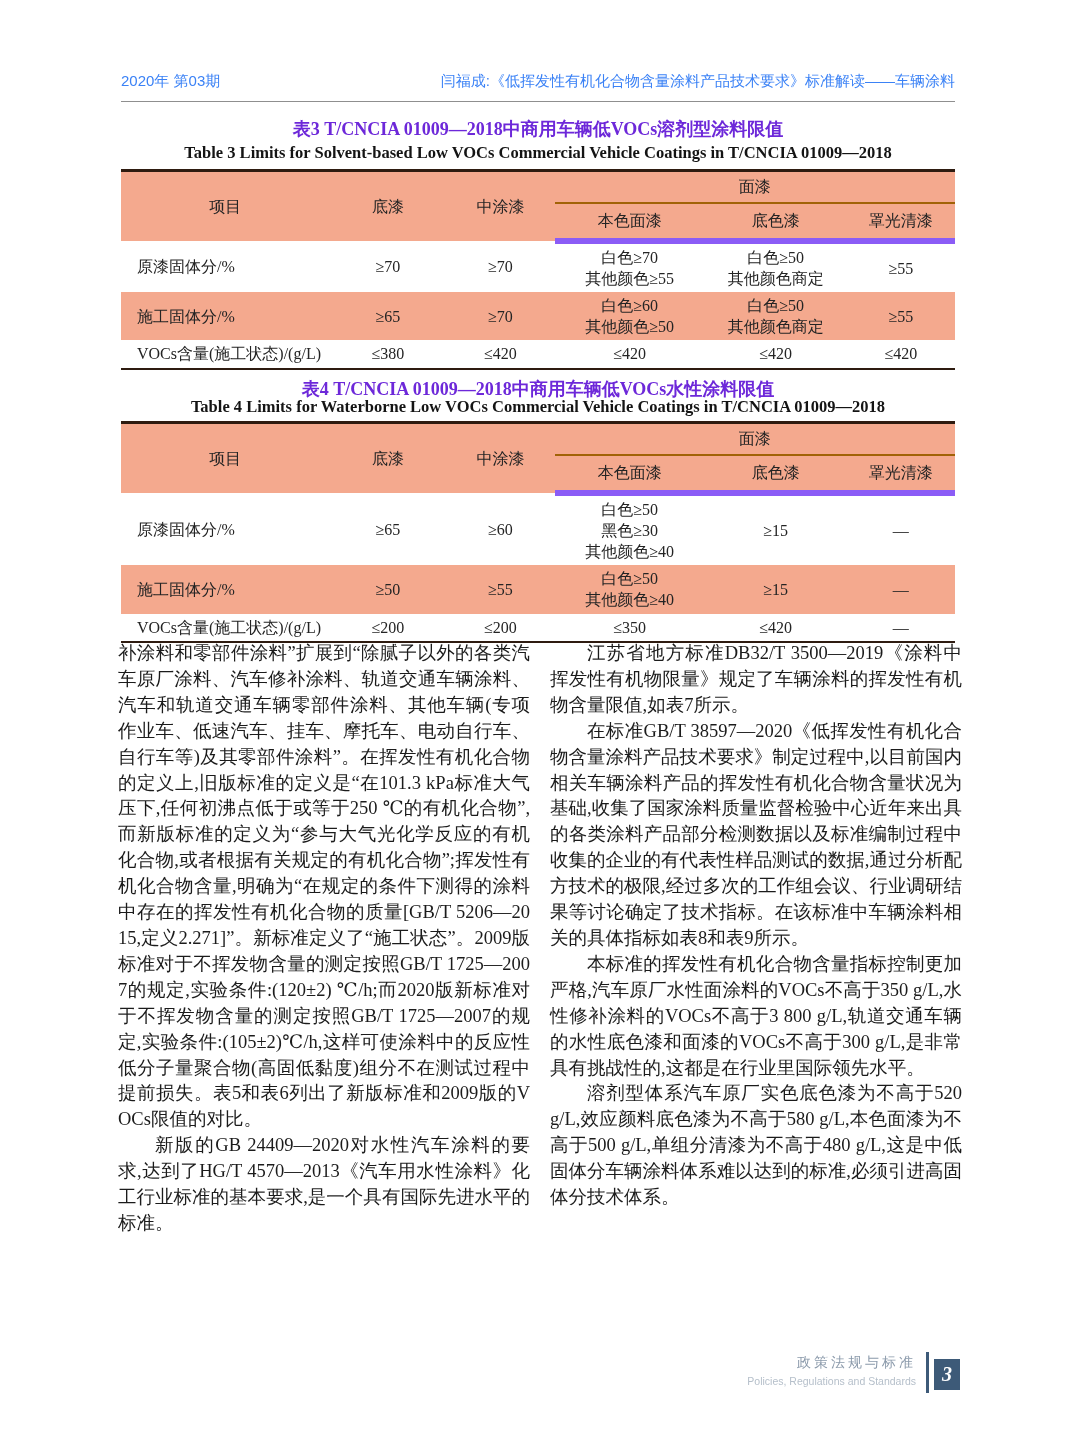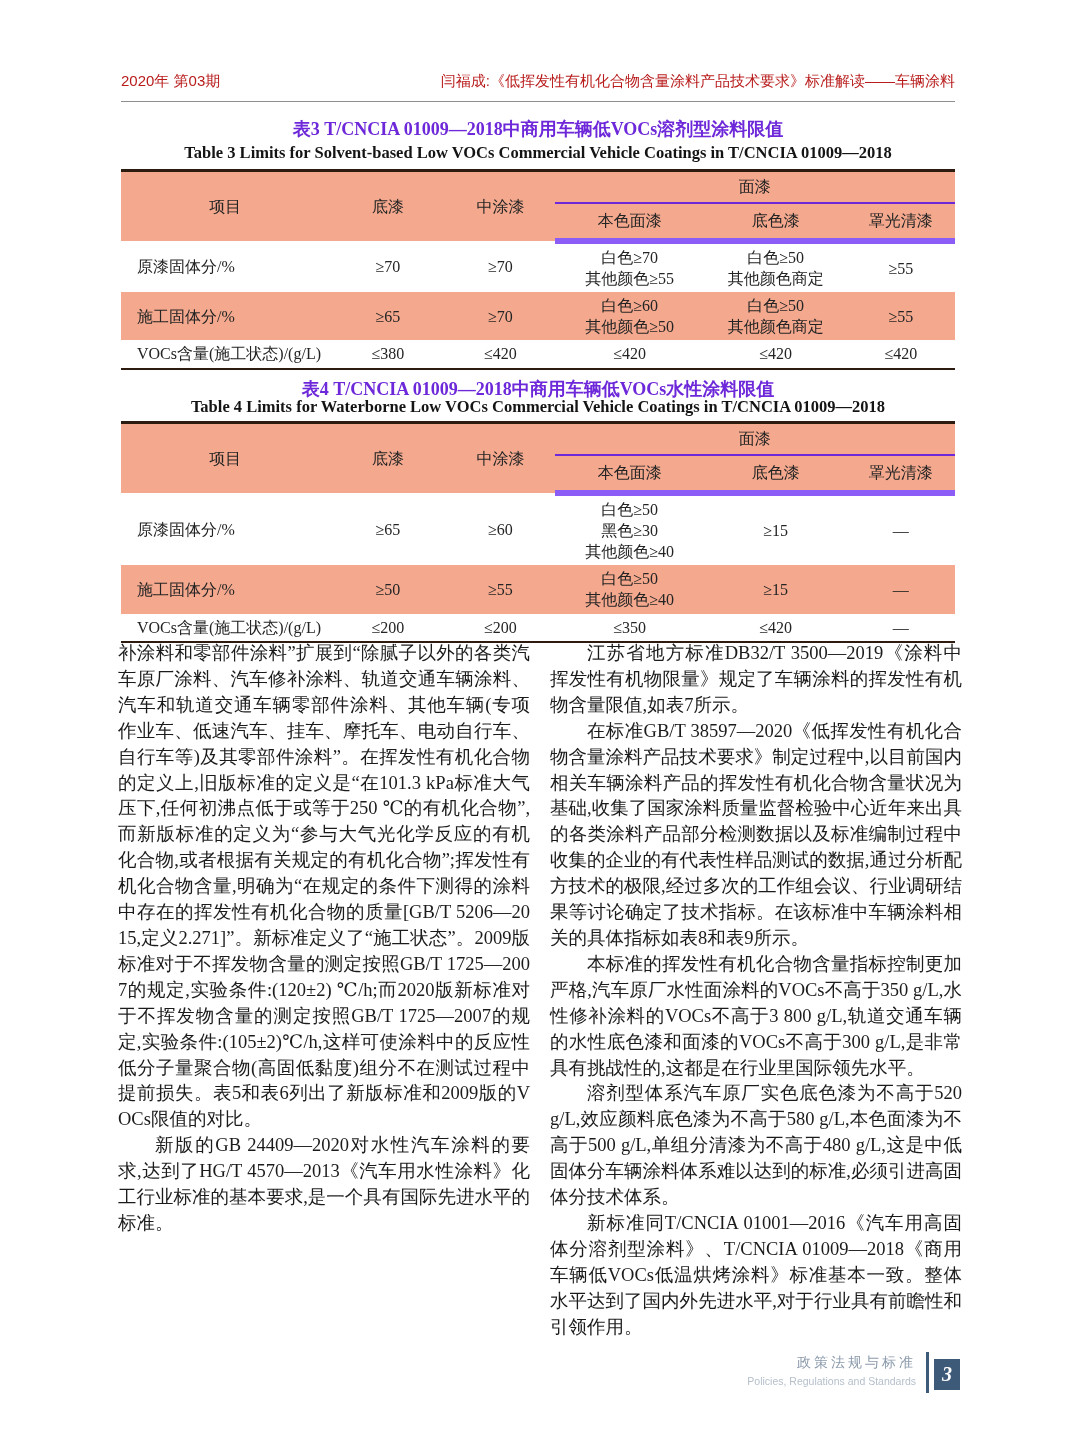--- a/index.html
+++ b/index.html
@@ -6,21 +6,21 @@
   body {
     width:1072px; height:1444px; position:relative; background:#ffffff;
     font-family:"Liberation Serif","DejaVu Serif",serif; color:#1b1b1b;
     overflow:hidden;
   }
 
   
   .running-head {
     position:absolute; top:72px; left:121px; width:834px;
     display:flex; justify-content:space-between; align-items:flex-end;
-    font-size:15px; color:#b91c1c; font-family:"Liberation Sans",sans-serif;
+    font-size:15px; color:#3b82f6; font-family:"Liberation Sans",sans-serif;
   }
   .head-rule { position:absolute; top:101px; left:121px; width:834px; height:1px; background:#8f8f8f; }
 
   
   .tbl-title-cn {
     position:absolute; left:121px; width:834px; text-align:center;
     font-size:18px; font-weight:bold; color:#6d28d9;
   }
   .tbl-title-en {
     position:absolute; left:121px; width:834px; text-align:center;
@@ -33,21 +33,21 @@
     position:absolute; left:121px; width:834px; border-collapse:collapse; table-layout:fixed;
     font-size:16px; color:#242424;
     border-top:3px solid #2e1b10; border-bottom:2px solid #2e1b10;
   }
   .doc-table th, .doc-table td {
     font-weight:normal; text-align:center; vertical-align:middle;
     padding:3px 2px; line-height:1.32;
   }
   .doc-table thead th { background:#f4a98e; }
   .doc-table thead tr:last-child th { border-bottom:6px solid #8b5cf6; }
-  .doc-table th.group-head { border-bottom:2px solid #6d28d9; height:24px; }
+  .doc-table th.group-head { border-bottom:2px solid #a16207; height:24px; }
   .doc-table thead tr.subhead th { height:28px; }
   .doc-table tr.accent td { background:#f4a98e; }
   .doc-table td.rowlabel { text-align:left; padding-left:16px; }
   .col-item { width:25%; } .col-primer { width:14%; } .col-mid { width:13%; }
   .col-solid { width:18%; } .col-base { width:17%; } .col-clear { width:13%; }
 
   
   .body-columns {
     position:absolute; top:641px; left:118px; width:844px;
     display:flex; gap:20px;
@@ -212,21 +212,20 @@
 <div class="body-columns">
   <div class="body-col">
     <p>补涂料和零部件涂料”扩展到“除腻子以外的各类汽车原厂涂料、汽车修补涂料、轨道交通车辆涂料、汽车和轨道交通车辆零部件涂料、其他车辆(专项作业车、低速汽车、挂车、摩托车、电动自行车、自行车等)及其零部件涂料”。在挥发性有机化合物的定义上,旧版标准的定义是“在101.3 kPa标准大气压下,任何初沸点低于或等于250 ℃的有机化合物”,而新版标准的定义为“参与大气光化学反应的有机化合物,或者根据有关规定的有机化合物”;挥发性有机化合物含量,明确为“在规定的条件下测得的涂料中存在的挥发性有机化合物的质量[GB/T 5206—2015,定义2.271]”。新标准定义了“施工状态”。2009版标准对于不挥发物含量的测定按照GB/T 1725—2007的规定,实验条件:(120±2) ℃/h;而2020版新标准对于不挥发物含量的测定按照GB/T 1725—2007的规定,实验条件:(105±2)℃/h,这样可使涂料中的反应性低分子量聚合物(高固低黏度)组分不在测试过程中提前损失。表5和表6列出了新版标准和2009版的VOCs限值的对比。</p>
     <p class="indent">新版的GB 24409—2020对水性汽车涂料的要求,达到了HG/T 4570—2013《汽车用水性涂料》化工行业标准的基本要求,是一个具有国际先进水平的标准。</p>
   </div>
   <div class="body-col">
     <p class="indent">江苏省地方标准DB32/T 3500—2019《涂料中挥发性有机物限量》规定了车辆涂料的挥发性有机物含量限值,如表7所示。</p>
     <p class="indent">在标准GB/T 38597—2020《低挥发性有机化合物含量涂料产品技术要求》制定过程中,以目前国内相关车辆涂料产品的挥发性有机化合物含量状况为基础,收集了国家涂料质量监督检验中心近年来出具的各类涂料产品部分检测数据以及标准编制过程中收集的企业的有代表性样品测试的数据,通过分析配方技术的极限,经过多次的工作组会议、行业调研结果等讨论确定了技术指标。在该标准中车辆涂料相关的具体指标如表8和表9所示。</p>
     <p class="indent">本标准的挥发性有机化合物含量指标控制更加严格,汽车原厂水性面涂料的VOCs不高于350 g/L,水性修补涂料的VOCs不高于3 800 g/L,轨道交通车辆的水性底色漆和面漆的VOCs不高于300 g/L,是非常具有挑战性的,这都是在行业里国际领先水平。</p>
     <p class="indent">溶剂型体系汽车原厂实色底色漆为不高于520 g/L,效应颜料底色漆为不高于580 g/L,本色面漆为不高于500 g/L,单组分清漆为不高于480 g/L,这是中低固体分车辆涂料体系难以达到的标准,必须引进高固体分技术体系。</p>
-    <p class="indent">新标准同T/CNCIA 01001—2016《汽车用高固体分溶剂型涂料》、T/CNCIA 01009—2018《商用车辆低VOCs低温烘烤涂料》标准基本一致。整体水平达到了国内外先进水平,对于行业具有前瞻性和引领作用。</p>
   </div>
 </div>
 
 <div class="footer">
   <div class="footer-text">
     <div class="footer-cn">政策法规与标准</div>
     <div class="footer-en">Policies, Regulations and Standards</div>
   </div>
   <div class="page-box">
     <div class="page-num">3</div>

